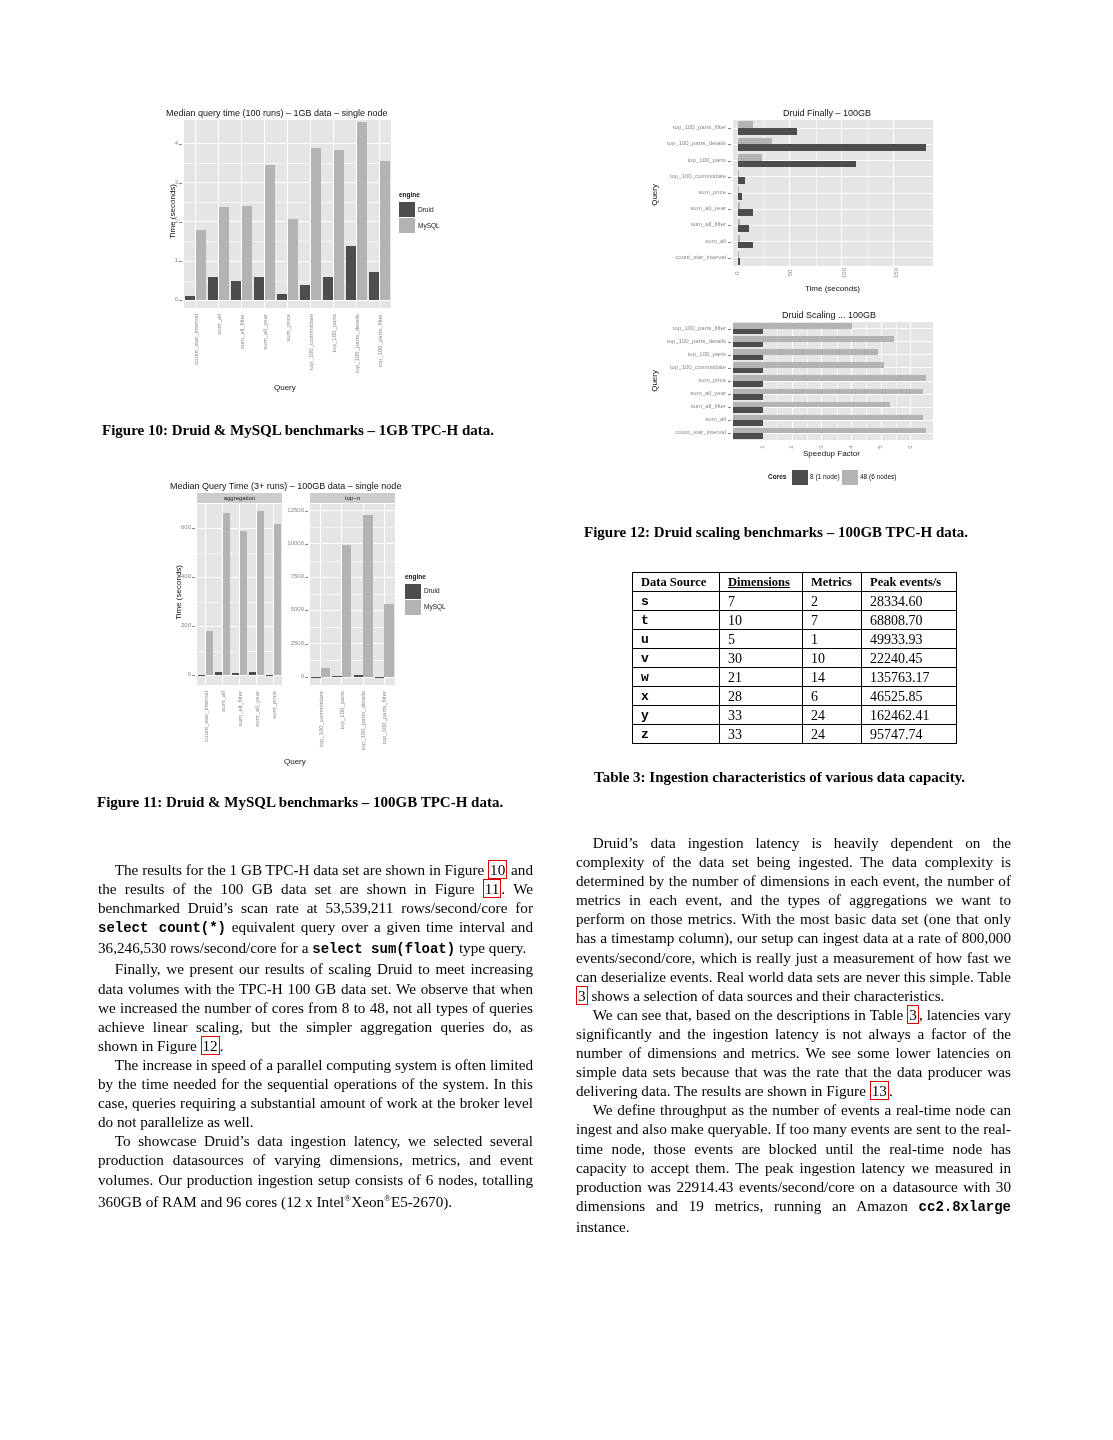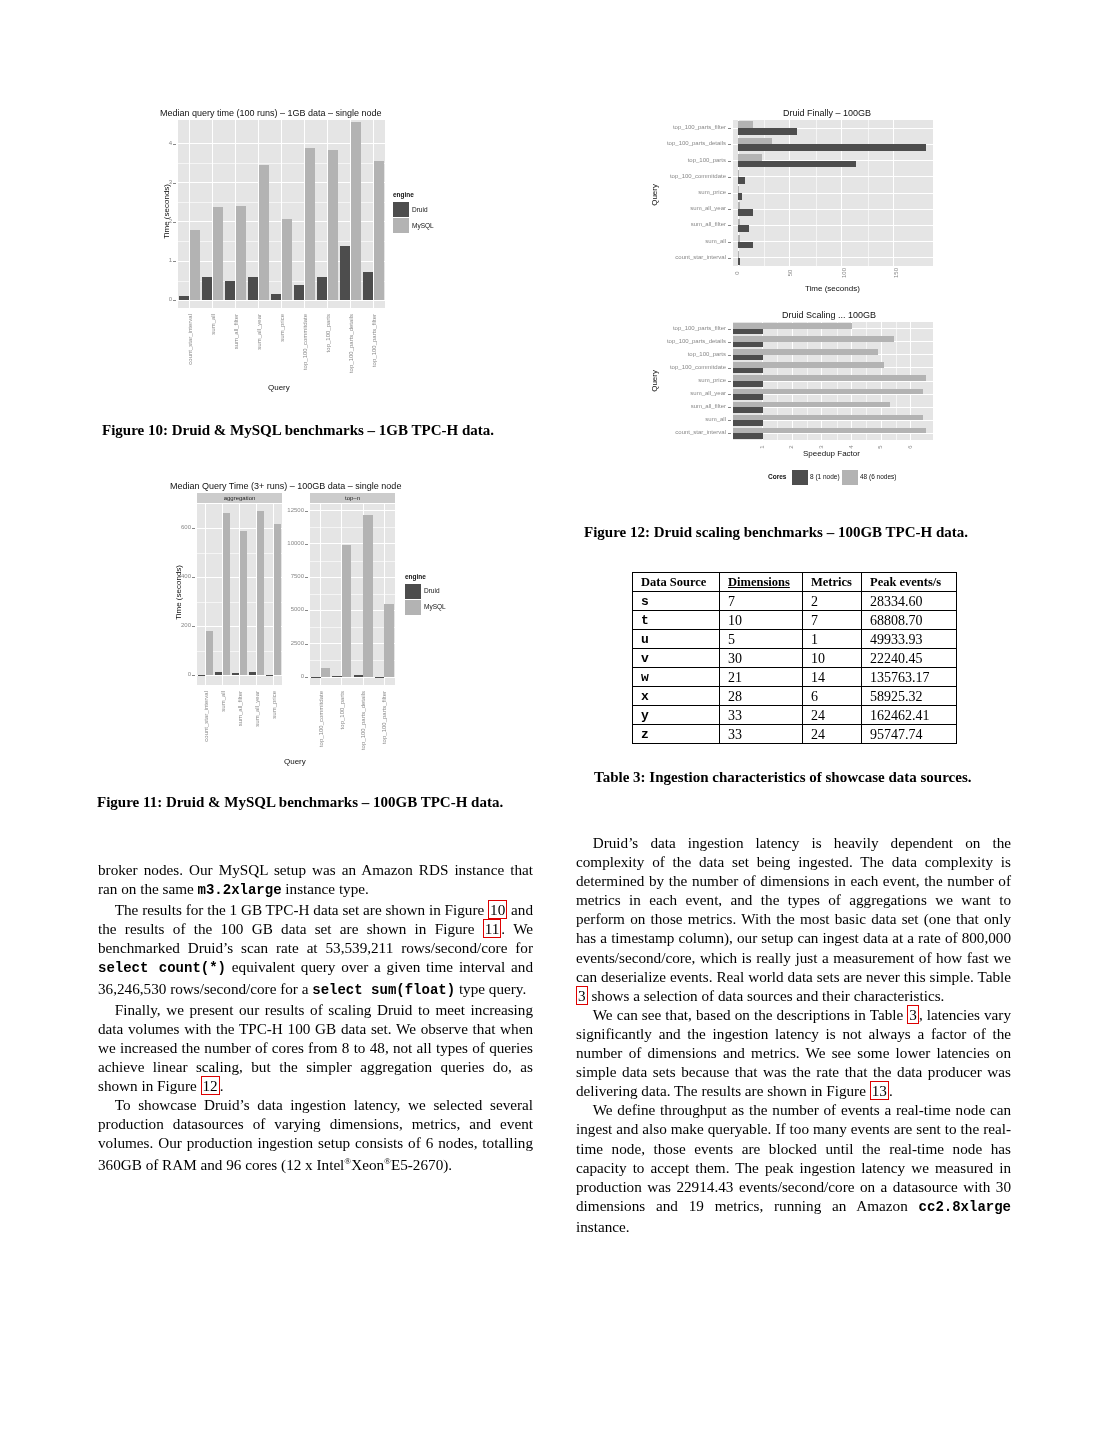--- a/index.html
+++ b/index.html
@@ -26,21 +26,21 @@
   .ref{border:1.5px solid #d00;padding:0 1px;}
   h2{margin:0;font-family:"Liberation Serif",serif;font-weight:bold;font-size:21px;}
   table.t3{border-collapse:collapse;font-family:"Liberation Serif",serif;font-size:14px;}
   table.t3 th, table.t3 td{border:1px solid #000;padding:1px 8px 0 8px;text-align:left;height:17px;}
   table.t3 th{font-weight:bold;font-size:12.5px;}
   table.t3 td.ds{font-family:"Liberation Mono",monospace;font-weight:bold;font-size:13px;}
 </style>
 </head>
 <body>
 
-<div id="fig10" class="abs" style="left:148px;top:100px;width:300px;height:300px;">
+<div id="fig10" class="abs" style="left:154px;top:100px;width:300px;height:300px;">
   <div class="plot-title abs" style="left:12px;top:8px;">Median query time (100 runs) – 1GB data – single node</div>
   <div class="panel" style="left:30px;top:20px;width:207px;height:188px;"></div>
   <div class="abs" id="fig10-plot" style="left:30px;top:20px;width:207px;height:188px;">
       <div class="gl" style="left:0;width:207px;top:160.58333333333334px;height:0.5px;opacity:.6"></div>
       <div class="gl" style="left:0;width:207px;top:121.41666666666666px;height:0.5px;opacity:.6"></div>
       <div class="gl" style="left:0;width:207px;top:82.24999999999999px;height:0.5px;opacity:.6"></div>
       <div class="gl" style="left:0;width:207px;top:43.083333333333314px;height:0.5px;opacity:.6"></div>
       <div class="gl" style="left:0;width:207px;top:179.66666666666666px;height:1px"></div>
       <div class="gl" style="left:0;width:207px;top:140.5px;height:1px"></div>
       <div class="gl" style="left:0;width:207px;top:101.33333333333333px;height:1px"></div>
@@ -396,43 +396,43 @@
         <tr>
           <td class="ds">w</td>
           <td>21</td>
           <td>14</td>
           <td>135763.17</td>
         </tr>
         <tr>
           <td class="ds">x</td>
           <td>28</td>
           <td>6</td>
-          <td>58925.32</td>
+          <td>46525.85</td>
         </tr>
         <tr>
           <td class="ds">y</td>
           <td>33</td>
           <td>24</td>
           <td>162462.41</td>
         </tr>
         <tr>
           <td class="ds">z</td>
           <td>33</td>
           <td>24</td>
           <td>95747.74</td>
         </tr>
       </tbody>
   </table>
 </div>
-<div class="caption abs" style="left:594px;top:769px;">Table 3: Ingestion characteristics of showcase data sources.</div>
+<div class="caption abs" style="left:594px;top:769px;">Table 3: Ingestion characteristics of various data capacity.</div>
 
 <div class="para abs" style="left:98px;top:860px;width:435px;">
-  <p class="noind"><span>broker nodes. Our MySQL setup was an Amazon RDS instance that ran on the same </span><span class="mono">m3.2xlarge</span><span> instance type.</span></p>
   <p><span>The results for the 1 GB TPC-H data set are shown in Figure </span><span class="ref">10</span><span> and the results of the 100 GB data set are shown in Figure </span><span class="ref">11</span><span>. We benchmarked Druid’s scan rate at 53,539,211 rows/second/core for </span><span class="mono">select count(*)</span><span> equivalent query over a given time interval and 36,246,530 rows/second/core for a </span><span class="mono">select sum(float)</span><span> type query.</span></p>
   <p><span>Finally, we present our results of scaling Druid to meet increasing data volumes with the TPC-H 100 GB data set. We observe that when we increased the number of cores from 8 to 48, not all types of queries achieve linear scaling, but the simpler aggregation queries do, as shown in Figure </span><span class="ref">12</span><span>.</span></p>
+  <p>The increase in speed of a parallel computing system is often limited by the time needed for the sequential operations of the system. In this case, queries requiring a substantial amount of work at the broker level do not parallelize as well.</p>
   <p><span>To showcase Druid’s data ingestion latency, we selected several production datasources of varying dimensions, metrics, and event volumes. Our production ingestion setup consists of 6 nodes, totalling 360GB of RAM and 96 cores (12 x Intel</span><sup style="font-size:9px">®</sup><span>Xeon</span><sup style="font-size:9px">®</sup><span>E5-2670).</span></p>
 </div>
 
 <div class="para abs" style="left:576px;top:833px;width:435px;">
   <p><span>Druid’s data ingestion latency is heavily dependent on the complexity of the data set being ingested. The data complexity is determined by the number of dimensions in each event, the number of metrics in each event, and the types of aggregations we want to perform on those metrics. With the most basic data set (one that only has a timestamp column), our setup can ingest data at a rate of 800,000 events/second/core, which is really just a measurement of how fast we can deserialize events. Real world data sets are never this simple. Table </span><span class="ref">3</span><span> shows a selection of data sources and their characteristics.</span></p>
   <p><span>We can see that, based on the descriptions in Table </span><span class="ref">3</span><span>, latencies vary significantly and the ingestion latency is not always a factor of the number of dimensions and metrics. We see some lower latencies on simple data sets because that was the rate that the data producer was delivering data. The results are shown in Figure </span><span class="ref">13</span><span>.</span></p>
   <p><span>We define throughput as the number of events a real-time node can ingest and also make queryable. If too many events are sent to the real-time node, those events are blocked until the real-time node has capacity to accept them. The peak ingestion latency we measured in production was 22914.43 events/second/core on a datasource with 30 dimensions and 19 metrics, running an Amazon </span><span class="mono">cc2.8xlarge</span><span> instance.</span></p>
 </div>
 
 </body></html>

